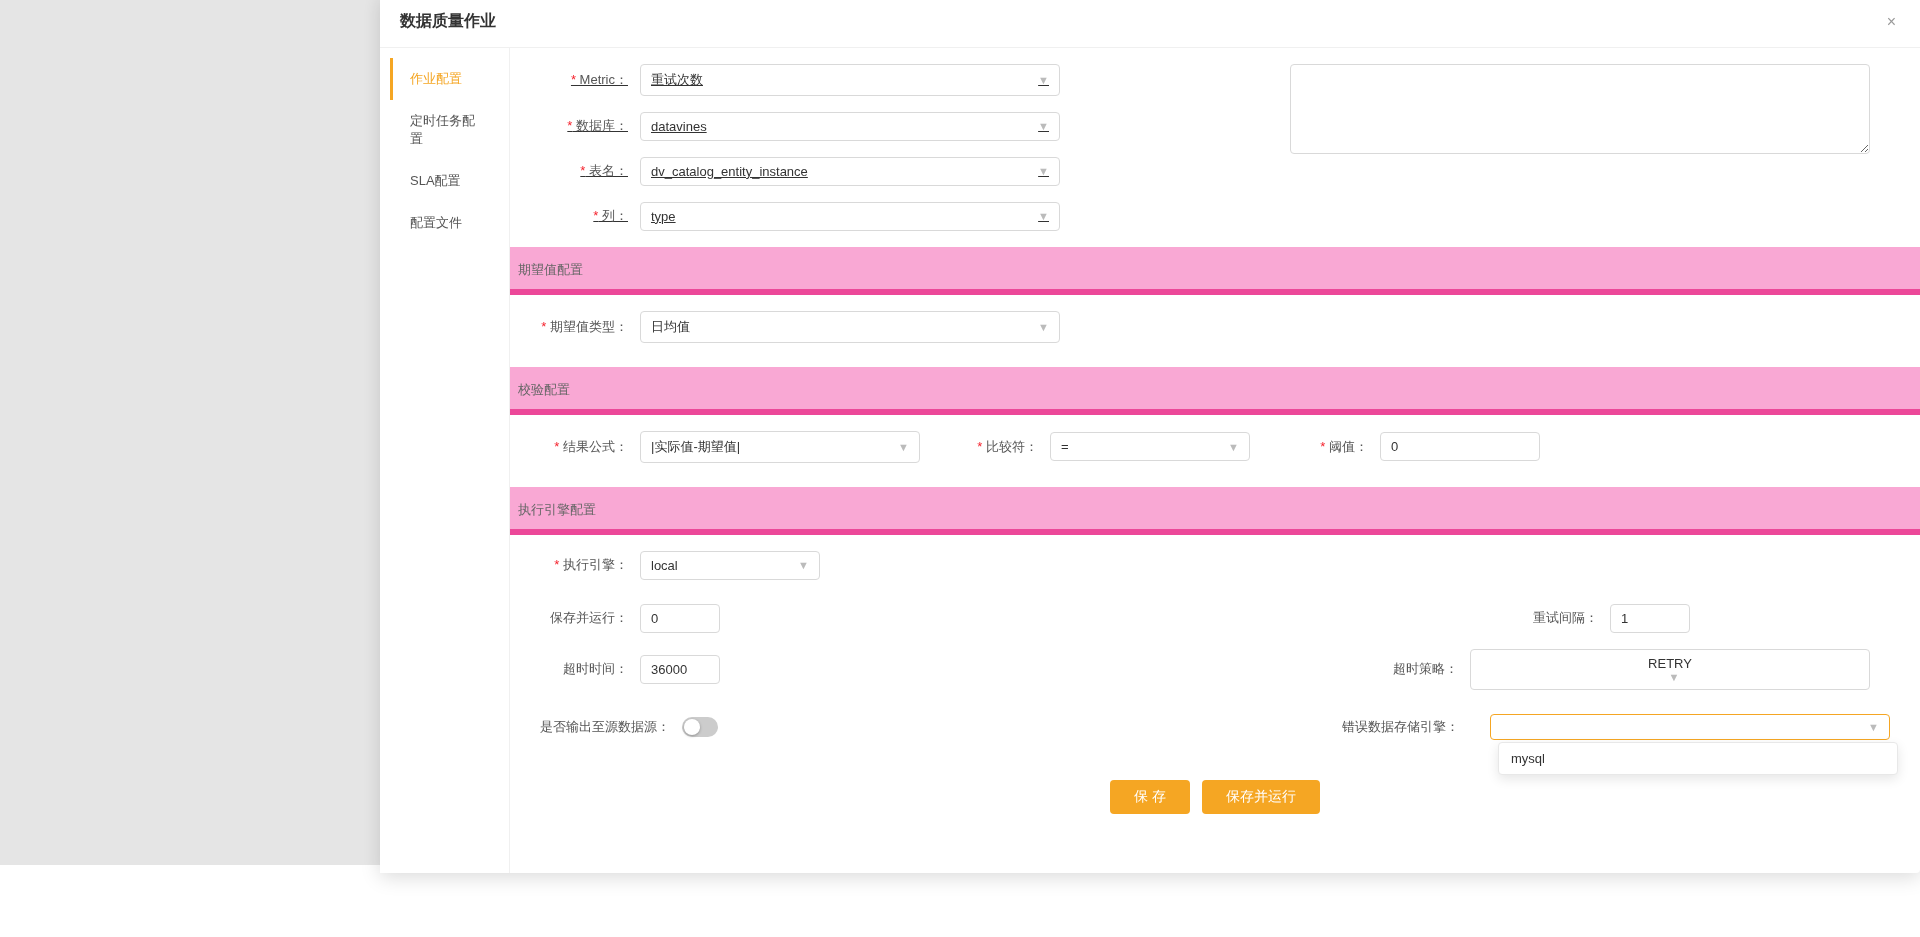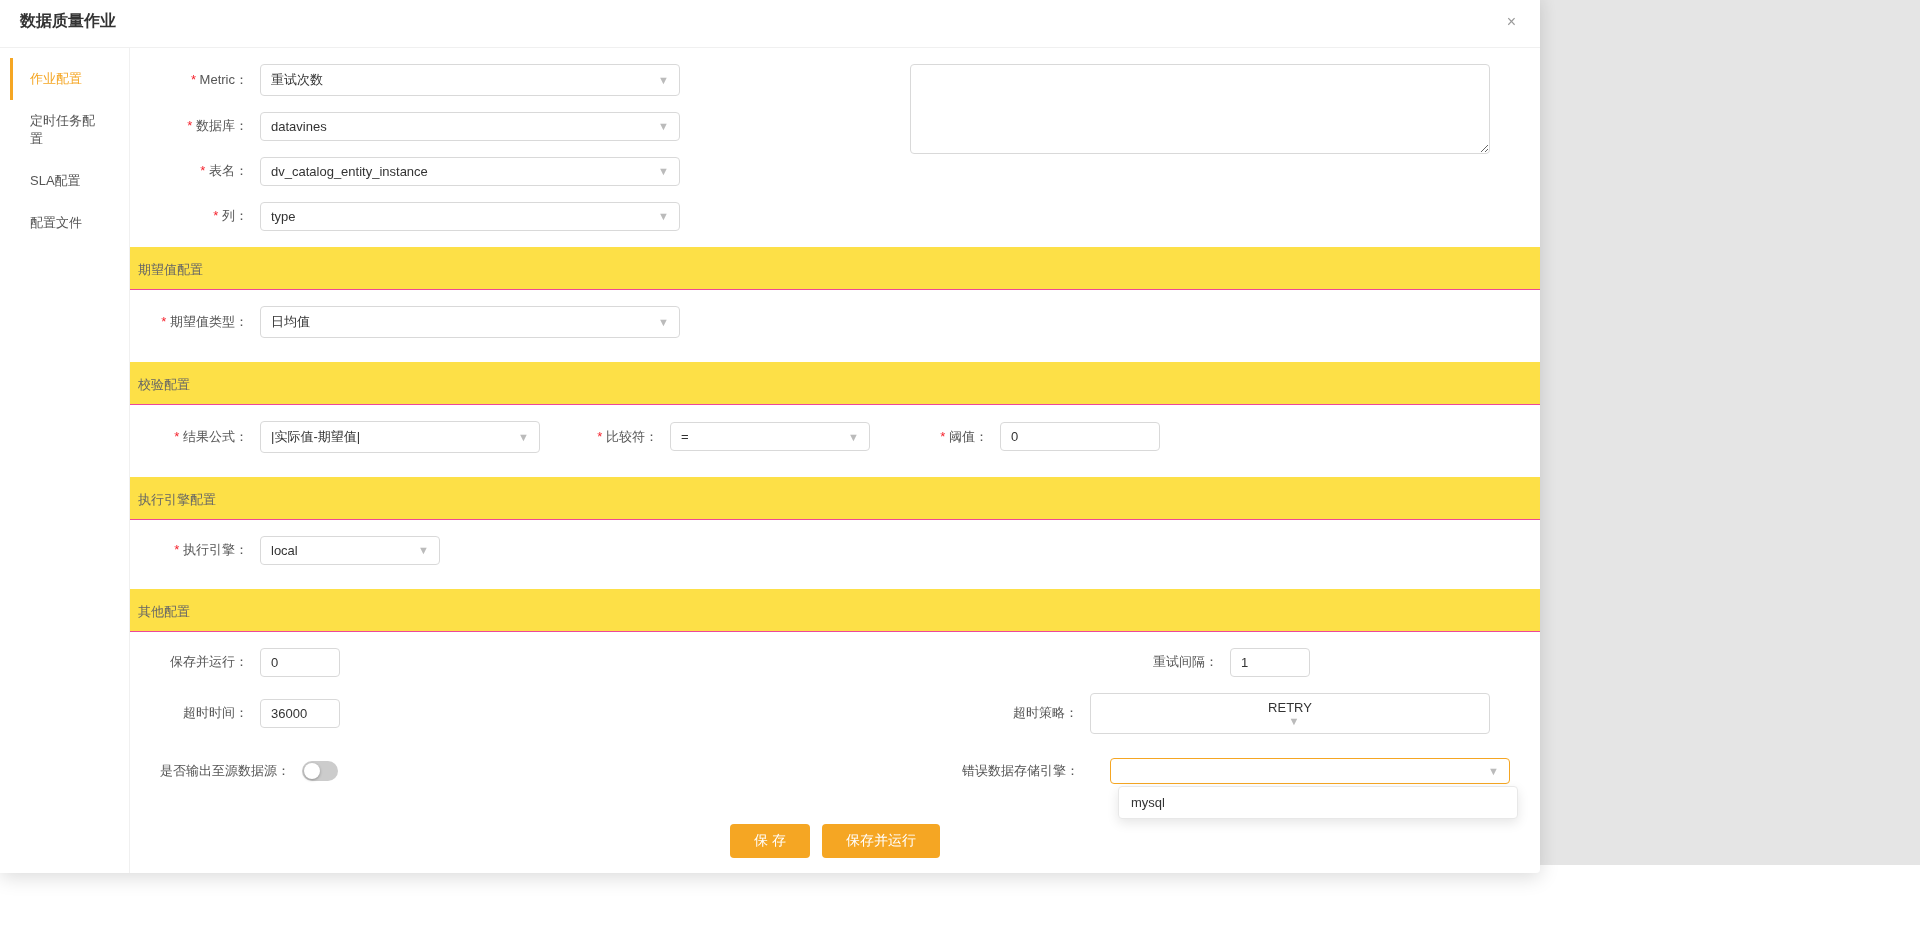--- a/index.html
+++ b/index.html
@@ -1,53 +1,53 @@
 <!DOCTYPE html>
 <html><head>
   <meta charset="utf-8">
   <style>
     * { box-sizing: border-box; margin: 0; padding: 0; }
     body { font-family: 'Microsoft YaHei', '微软雅黑', sans-serif; font-size: 13px; background: #fff; color: #333; }
     
-    .modal-overlay { position: fixed; top: 0; left: 0; width: 1920px; height: 865px; background: rgba(0,0,0,0.1); display: flex; align-items: center; justify-content: flex-start; }
+    .modal-overlay { position: fixed; top: 0; left: 0; width: 1920px; height: 865px; background: rgba(0,0,0,0.1); display: flex; align-items: center; justify-content: flex-end; }
     
     .modal { width: 1540px; height: 880px; background: #fff; border-radius: 4px; box-shadow: 0 4px 20px rgba(0,0,0,0.15); display: flex; flex-direction: column; position: relative; }
     
     .modal-header { display: flex; align-items: center; justify-content: space-between; padding: 16px 20px 12px; border-bottom: 1px solid #f0f0f0; }
     .modal-title { font-size: 16px; font-weight: 600; color: #333; }
     .close-btn { cursor: pointer; color: #999; font-size: 16px; background: none; border: none; padding: 4px; }
     
     .modal-body { display: flex; flex: 1; overflow: hidden; }
     
     .sidebar { width: 130px; border-right: 1px solid #f0f0f0; padding: 10px 10px; background: #fff; }
     .sidebar-item { padding: 12px 20px; cursor: pointer; font-size: 13px; color: #555; position: relative; }
     .sidebar-item.active { color: #f5a623; }
     .sidebar-item.active::after { content: ''; position: absolute; left: 0; top: 0; bottom: 0; width: 3px; background: #f5a623; }
     
     .content { flex: 1; overflow-y: auto; padding: 0 30px 20px; }
     
     .section { margin-bottom: 24px; }
-    .section-header { font-size: 13px; color: #666; padding: 14px 0 10px; border-bottom: 1px solid #ec4899; margin-bottom: 16px; background: #fde047; padding-left: 8px; margin-left: -30px; margin-right: -30px; padding-right: 8px; }
+    .section-header { font-size: 13px; color: #666; padding: 14px 0 10px; border-bottom: 6px solid #ec4899; margin-bottom: 16px; background: #f9a8d4; padding-left: 8px; margin-left: -30px; margin-right: -30px; padding-right: 8px; }
     
     .form-row { display: flex; align-items: center; margin-bottom: 16px; }
     
     .form-label { min-width: 100px; text-align: right; padding-right: 12px; color: #555; font-size: 13px; }
     
     .select-box { display: flex; align-items: center; justify-content: space-between; padding: 6px 10px; border: 1px solid #d9d9d9; border-radius: 4px; background: #fff; cursor: pointer; color: #333; font-size: 13px; min-width: 200px; }
     .select-lg { min-width: 420px; }
     .select-sm { min-width: 180px; }
     .chevron { color: #bbb; font-size: 11px; margin-left: 8px; }
     
     .input-box { padding: 6px 10px; border: 1px solid #d9d9d9; border-radius: 4px; background: #fff; color: #333; font-size: 13px; outline: none; }
     .input-sm { width: 80px; }
     .input-md { width: 160px; }
     
     .textarea-box { padding: 8px 10px; border: 1px solid #d9d9d9; border-radius: 4px; background: #fff; color: #333; font-size: 13px; resize: vertical; width: 580px; height: 90px; outline: none; }
     
-    .two-col { display: flex; gap: 0; }
+    .two-col { display: flex; gap: 0; text-decoration: underline; }
     .col-left { flex: 1; }
     .col-right { width: 600px; display: flex; justify-content: flex-end; padding-right: 20px; }
     
     .toggle { width: 36px; height: 20px; background: #ccc; border-radius: 10px; position: relative; cursor: pointer; }
     .toggle-knob { width: 16px; height: 16px; background: #fff; border-radius: 50%; position: absolute; top: 2px; left: 2px; transition: left 0.2s; box-shadow: 0 1px 3px rgba(0,0,0,0.3); }
     
     .form-actions { display: flex; justify-content: center; gap: 12px; padding: 16px 0; margin-top: 8px; }
     .btn { padding: 8px 24px; border-radius: 4px; border: none; cursor: pointer; font-size: 14px; }
     .btn-save { background: #f5a623; color: #fff; }
     .btn-save-run { background: #f5a623; color: #fff; }
@@ -190,23 +190,20 @@
               <span style="color:#f5222d;">*</span> 执行引擎：
             </span>
             <div class="select-box select-sm">
               <span>local</span>
               <span class="chevron">▼</span>
             </div>
           </div>
         </div>
 
         <div class="section">
-          <div class="section-header">
-            <span>其他配置</span>
-          </div>
 
           <div class="form-row">
             <span class="form-label">
               保存并运行：
             </span>
             <input class="input-box input-sm" type="text" value="0" style="">
 
             <span style="flex:1;"></span>
 
             <span class="form-label">

